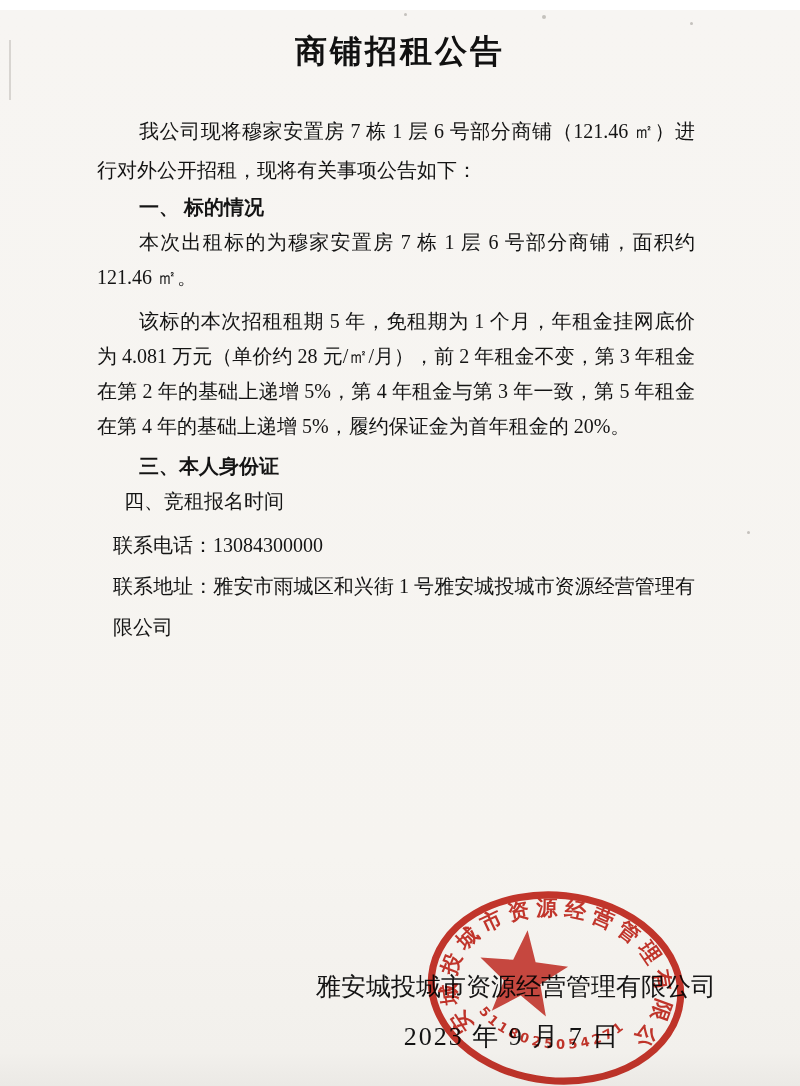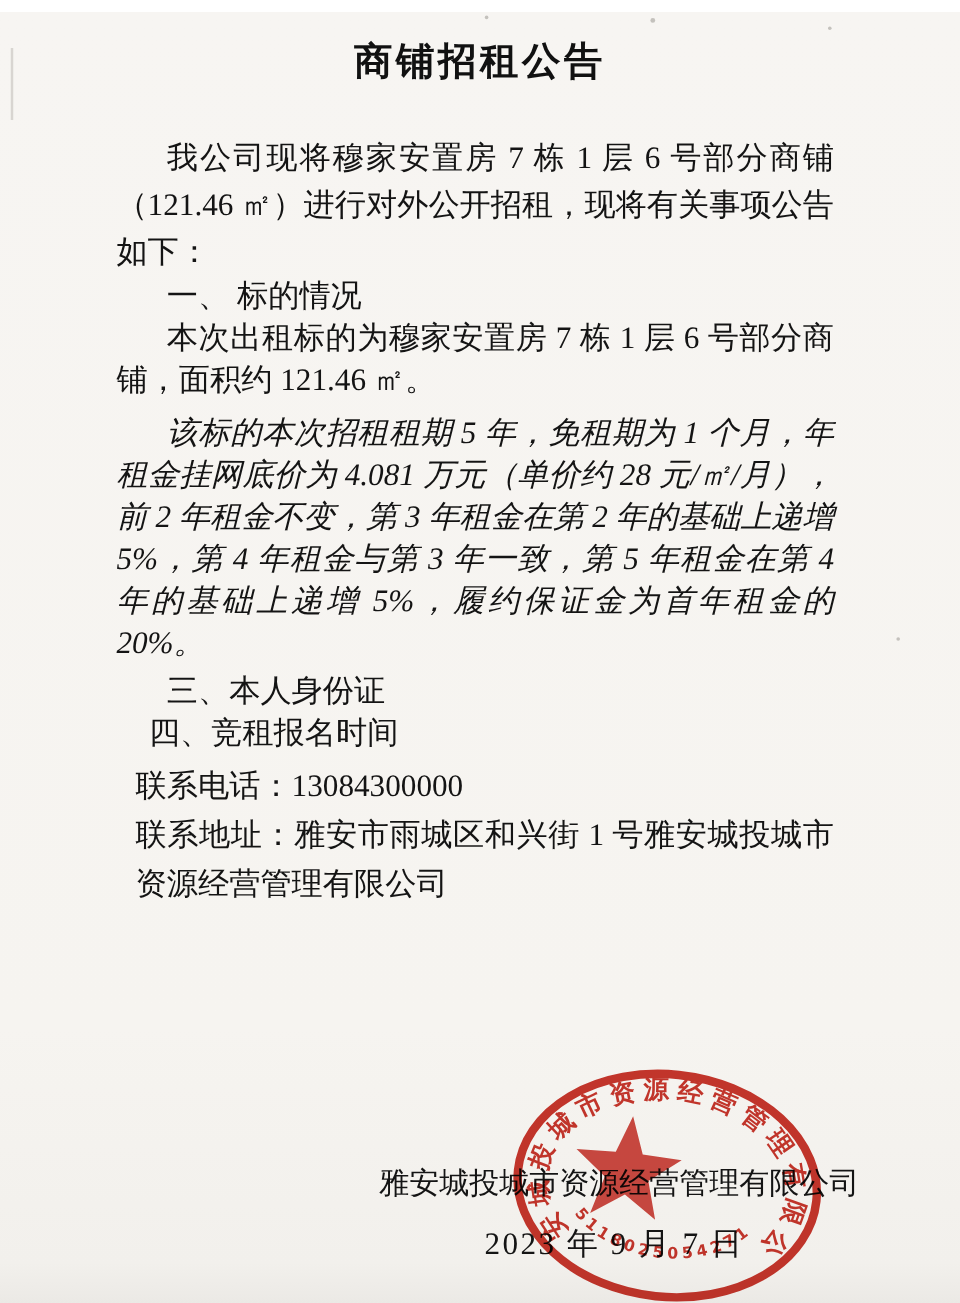--- a/index.html
+++ b/index.html
@@ -21,28 +21,28 @@
     font-size: 32px;
     font-weight: bold;
     letter-spacing: 3px;
     line-height: 42px;
     color: #111;
   }
   .body {
     margin-top: 40px;
     padding-left: 97px;
     padding-right: 105px;
-    font-size: 26px;
+    font-size: 20px;
     text-align: justify;
   }
   .body p { margin: 0; }
   .intro { line-height: 39px; text-indent: 42px; }
-  .sec-heading { line-height: 35px; text-indent: 42px; }
+  .sec-heading { line-height: 35px; text-indent: 42px; font-weight: bold; }
   .sec-body { line-height: 35px; text-indent: 42px; }
-  .sec2-body { margin-top: 9px !important; font-style: italic; }
+  .sec2-body { margin-top: 9px !important; }
   .items { margin-top: 5px !important; }
   .item { line-height: 38px; padding-left: 21px; }
   .sec4-heading { text-indent: 27px; line-height: 35px; }
   .contact { margin-top: 6px !important; }
   .contact p { line-height: 41px; padding-left: 16px; }
   .signature {
     position: absolute;
     top: 960px;
     right: 92px;
     width: 392px;

